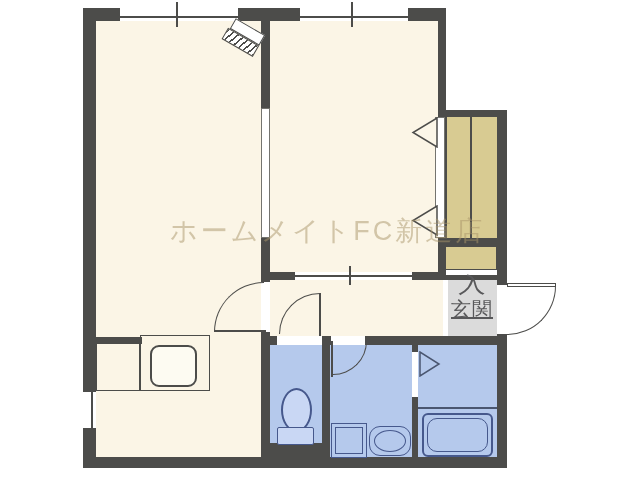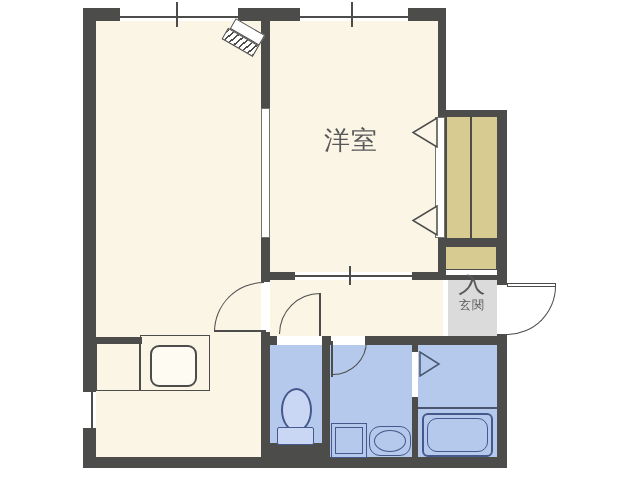--- a/index.html
+++ b/index.html
@@ -129,18 +129,18 @@
     <div class="a" style="left:3px;top:3px;right:3px;bottom:3px;border:1.5px solid var(--fixture);border-radius:10px;"></div>
   </div>
 
   <div class="a" style="left:221px;top:17px;width:48px;height:44px;">
     <div class="a" style="left:6px;top:8px;width:34px;height:26px;transform:rotate(30deg);">
       <div class="a" style="left:0;top:0;width:34px;height:12px;background:#fff;border:1.5px solid var(--wall);"></div>
       <div class="a" style="left:-2px;top:12px;width:36px;height:13px;border:1.5px solid var(--wall);background:repeating-linear-gradient(110deg,#4C4C4A 0 1.5px,#ffffff 1.5px 5px);"></div>
     </div>
   </div>
 
+  <div class="a" style="left:170px;top:213px;width:320px;font-size:27px;letter-spacing:3px;color:var(--watermark,rgba(170,150,105,0.5));white-space:nowrap;z-index:40;">ホームメイトFC新道店</div>
 
-  <div class="a lbl" style="left:306px;top:127px;width:90px;font-size:26px;letter-spacing:1px;z-index:50;">洋室</div>
   <div class="a lbl" style="left:457px;top:274px;width:30px;font-size:21px;transform:scaleX(1.3);z-index:50;">入</div>
-  <div class="a lbl" style="left:444px;top:299px;width:56px;font-size:12px;letter-spacing:1px;z-index:50;">玄関</div>
+  <div class="a lbl" style="left:444px;top:299px;width:56px;font-size:20px;letter-spacing:1px;z-index:50;text-decoration:underline;">玄関</div>
 
 </div>
 
 </body></html>

